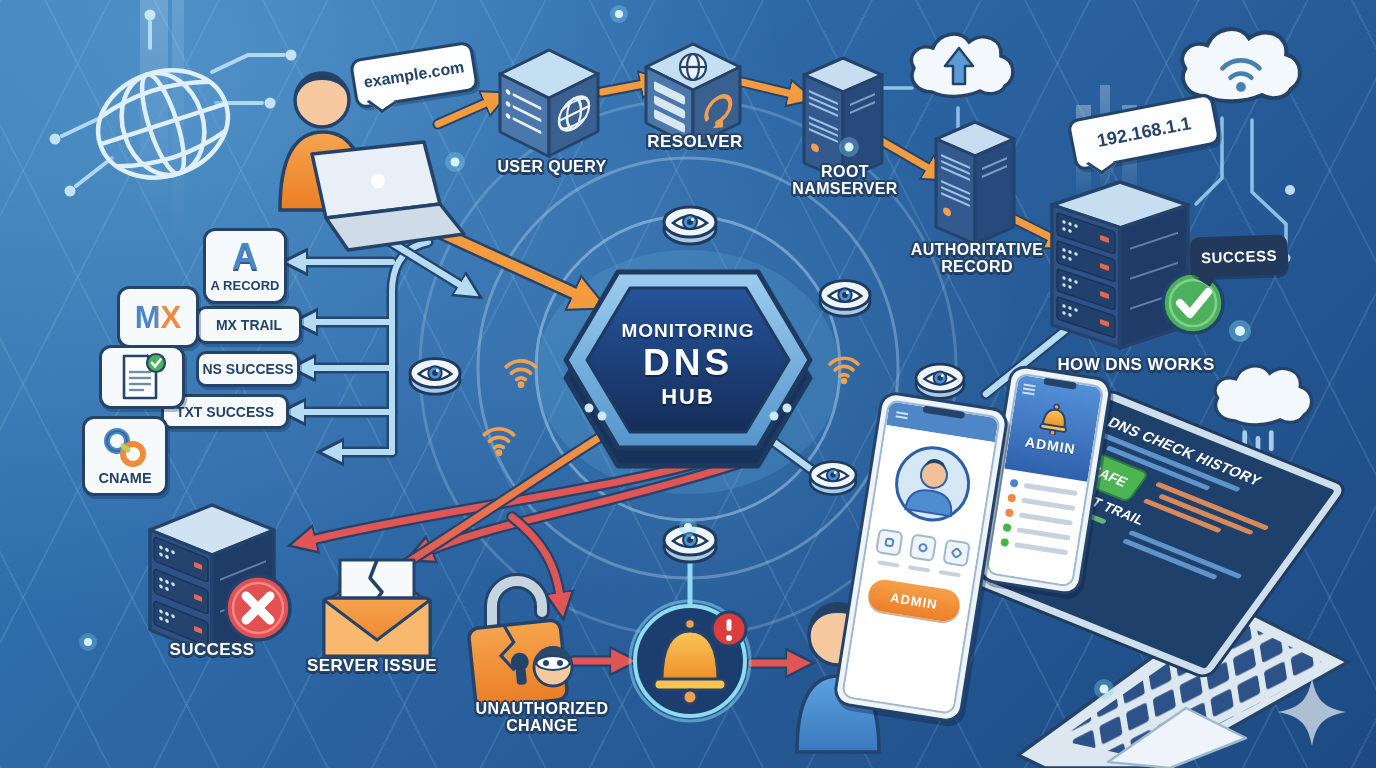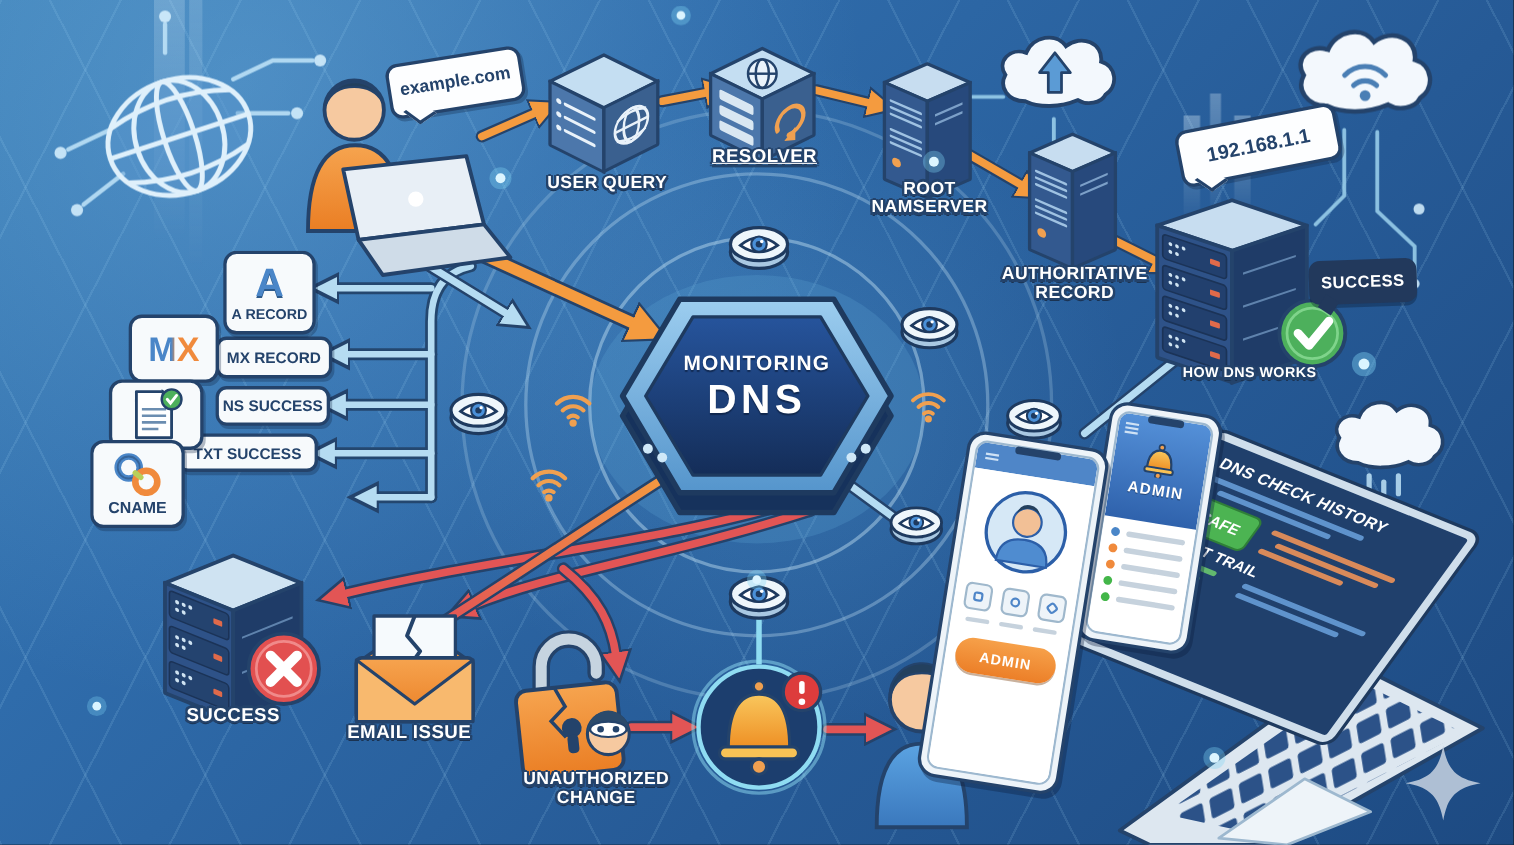--- a/index.html
+++ b/index.html
@@ -573,46 +573,47 @@
 
 <div class="bubble" style="left:352px;top:50px;width:124px;height:50px;transform:rotate(-9deg);font-size:16px;">
   <span>example.com</span>
 </div>
 <div class="bubble" style="left:1070px;top:106px;width:148px;height:52px;transform:rotate(-11deg);font-size:18px;">
   <span>192.168.1.1</span>
 </div>
 
 <div class="lbl" style="left:488px;top:158px;width:128px;font-size:16px;">
   <span>USER QUERY</span></div>
-<div class="lbl" style="left:635px;top:133px;width:120px;font-size:17px;text-decoration:underline;">
+<div class="lbl" style="left:635px;top:133px;width:120px;font-size:17px;">
   <span>RESOLVER</span></div>
 <div class="lbl" style="left:783px;top:163px;width:124px;font-size:16px;">
   <span>ROOT</span><br><span>NAMSERVER</span></div>
 <div class="lbl" style="left:903px;top:241px;width:148px;font-size:16px;">
   <span>AUTHORITATIVE</span><br><span>RECORD</span></div>
-<div class="lbl" style="left:1040px;top:332px;width:192px;font-size:13px;">
+<div class="lbl" style="left:1040px;top:356px;width:192px;font-size:17px;">
   <span>HOW DNS WORKS</span></div>
 <div class="lbl" style="left:148px;top:641px;width:128px;font-size:17px;">
   <span>SUCCESS</span></div>
 <div class="lbl" style="left:303px;top:657px;width:138px;font-size:17px;">
-  <span>EMAIL ISSUE</span></div>
+  <span>SERVER ISSUE</span></div>
 <div class="lbl" style="left:464px;top:700px;width:156px;font-size:16px;">
   <span>UNAUTHORIZED</span><br><span>CHANGE</span></div>
 
 <div class="badge-success" style="left:1190px;top:236px;width:98px;height:40px;font-size:15px;letter-spacing:.5px;">
   <span>SUCCESS</span>
     </div>
 
 <div class="hubtext" style="left:588px;top:318px;width:200px;z-index:3;">
   <div style="font-size:19px;font-weight:bold;letter-spacing:1px;margin-top:2px;">MONITORING</div>
   <div style="font-size:37px;font-weight:bold;letter-spacing:4px;">DNS</div>
+  <div style="font-size:22px;font-weight:bold;letter-spacing:2px;">HUB</div>
 </div>
 
 <div class="pill" style="left:196px;top:306px;width:106px;height:38px;">
-  <span>MX RECORD</span>
+  <span>MX TRAIL</span>
     </div>
 <div class="pill" style="left:196px;top:351px;width:104px;height:36px;">
   <span>NS SUCCESS</span>
     </div>
 <div class="pill" style="left:161px;top:394px;width:128px;height:35px;">
   <span>TXT SUCCESS</span>
     </div>
 
 <div class="card" style="left:203px;top:228px;width:84px;height:76px;">
   <div style="font-size:36px;color:#4a86c8;text-shadow:0 2px 0 #2c5a8c;line-height:1;">A</div>
@@ -628,21 +629,21 @@
     <g stroke="#6b8db0" stroke-width="2.4">
           <line x1="13" y1="20" x2="35" y2="20"></line>
           <line x1="13" y1="26" x2="35" y2="26"></line>
           <line x1="13" y1="32" x2="35" y2="32"></line>
           <line x1="13" y1="38" x2="28" y2="38"></line>
         </g>
     <circle cx="40" cy="11" r="9" fill="#4db05c" stroke="#24436b" stroke-width="2.2"></circle>
     <path d="M36,11 L39,14.5 L44.5,7.5" fill="none" stroke="#fff" stroke-width="2.6" stroke-linecap="round"></path>
   </svg>
 </div>
-<div class="card" style="left:82px;top:400px;width:86px;height:80px;justify-content:center;">
+<div class="card" style="left:82px;top:416px;width:86px;height:80px;justify-content:center;">
   <svg width="52" height="40" viewBox="0 0 52 40">
     <circle cx="18" cy="14" r="10" fill="none" stroke="#4a86c8" stroke-width="6"></circle>
     <circle cx="18" cy="14" r="10" fill="none" stroke="#24436b" stroke-width="1.6" opacity=".5"></circle>
     <circle cx="34" cy="27" r="10" fill="none" stroke="#f08a3c" stroke-width="6"></circle>
     <line x1="24" y1="19" x2="29" y2="23" stroke="#b9cf5a" stroke-width="5" stroke-linecap="round"></line>
   </svg>
   <div style="font-size:14.5px;margin-top:3px;">CNAME</div>
 </div>
 
 <div class="laptop-screen" style="left:1028px;top:420px;width:258px;height:228px;transform:rotate(22deg) skewX(-14deg);padding:12px 14px;">

